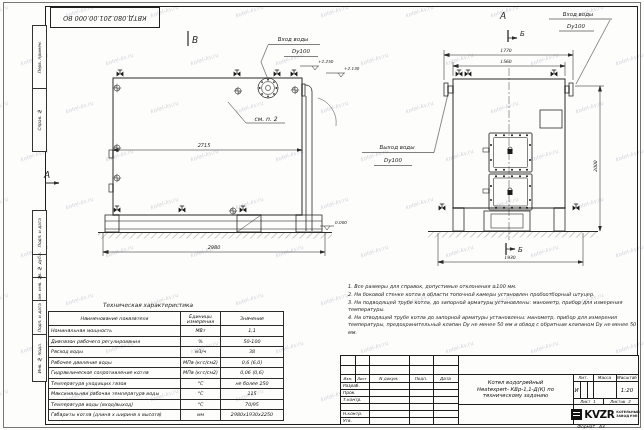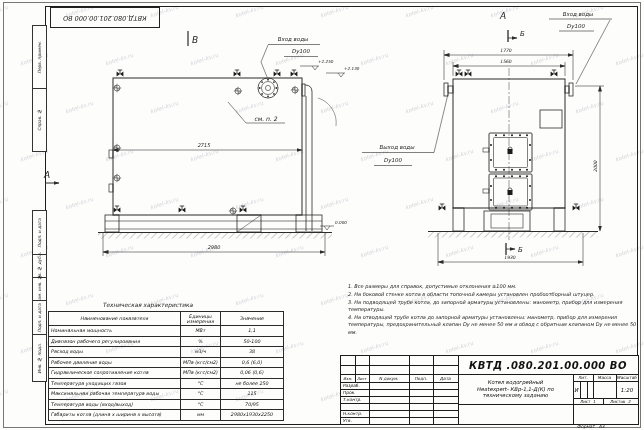--- a/index.html
+++ b/index.html
@@ -511,21 +511,20 @@
     <div class="tbl-h" style="top:25px;left:232px;width:65px"></div>
     <div class="tbl-h" style="top:26px;left:0;width:117px"></div>
     <div class="tbl-h" style="top:33px;left:0;width:117px"></div>
     <div class="tbl-h" style="top:40px;left:0;width:117px"></div>
     <div class="tbl-h" style="top:42px;left:232px;width:65px"></div>
     <div class="tbl-h" style="top:47px;left:0;width:117px"></div>
     <div class="tbl-h" style="top:48px;left:117px;width:180px"></div>
     <div class="tbl-h" style="top:54px;left:0;width:117px"></div>
     <div class="tbl-h" style="top:61px;left:0;width:117px"></div>
 
-    <div class="tb-txt docnum">КВТД .080.201.00.000  ВО</div>
 
     <div class="tb-txt" style="left:0;top:18px;width:14px;height:8px;font-size:3.8px">Изм.</div>
     <div class="tb-txt" style="left:14px;top:18px;width:14px;height:8px;font-size:3.8px">Лист</div>
     <div class="tb-txt" style="left:28px;top:18px;width:40px;height:8px;font-size:4.2px">N докум.</div>
     <div class="tb-txt" style="left:68px;top:18px;width:24px;height:8px;font-size:4.2px">Подп.</div>
     <div class="tb-txt" style="left:92px;top:18px;width:25px;height:8px;font-size:4.2px">Дата</div>
 
     <div id="sig-rows">
         <div class="tb-sig" style="top: 26.5px;">Разраб.</div>
         <div class="tb-sig" style="top: 33.5px;">Пров.</div>
@@ -549,20 +548,28 @@
 
     <div class="tb-txt" style="left:232px;top:42px;width:30px;height:6px;font-size:4px;gap:3px">
       <span>Лист</span>
       <span>1</span>
     </div>
     <div class="tb-txt" style="left:262px;top:42px;width:35px;height:6px;font-size:4px;gap:3px">
       <span>Листов</span>
       <span>2</span>
     </div>
 
+    <div class="logo-cell">
+      <div class="logo-mark"></div>
+      <div class="logo-txt">KVZR</div>
+      <div class="logo-sub">
+        <span>КОТЕЛЬНЫЙ</span>
+        <span>ЗАВОД РЭП</span>
+      </div>
+    </div>
   </div>
 
   <div class="abs fmt">
     <span>Формат</span>
     <span>А3</span>
   </div>
 
 </div>
 
 </body></html>

